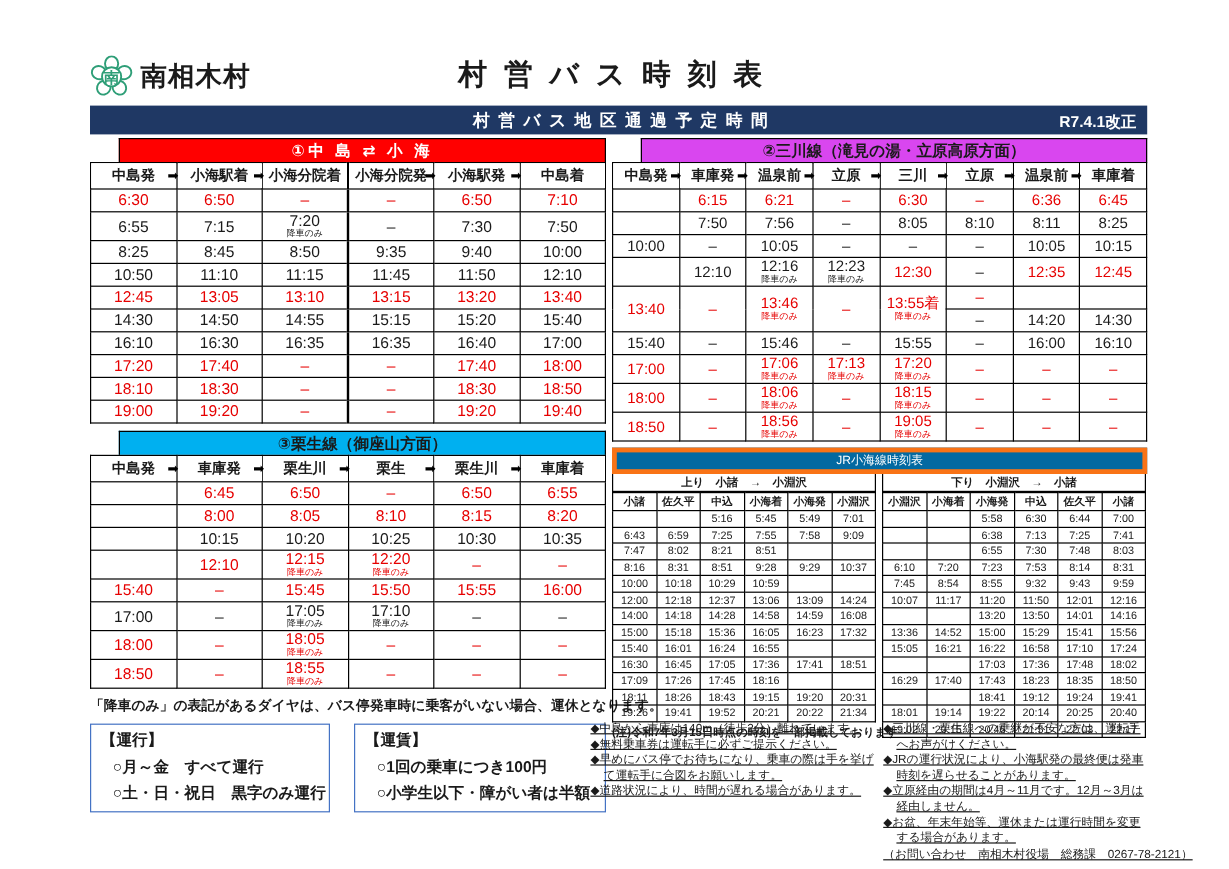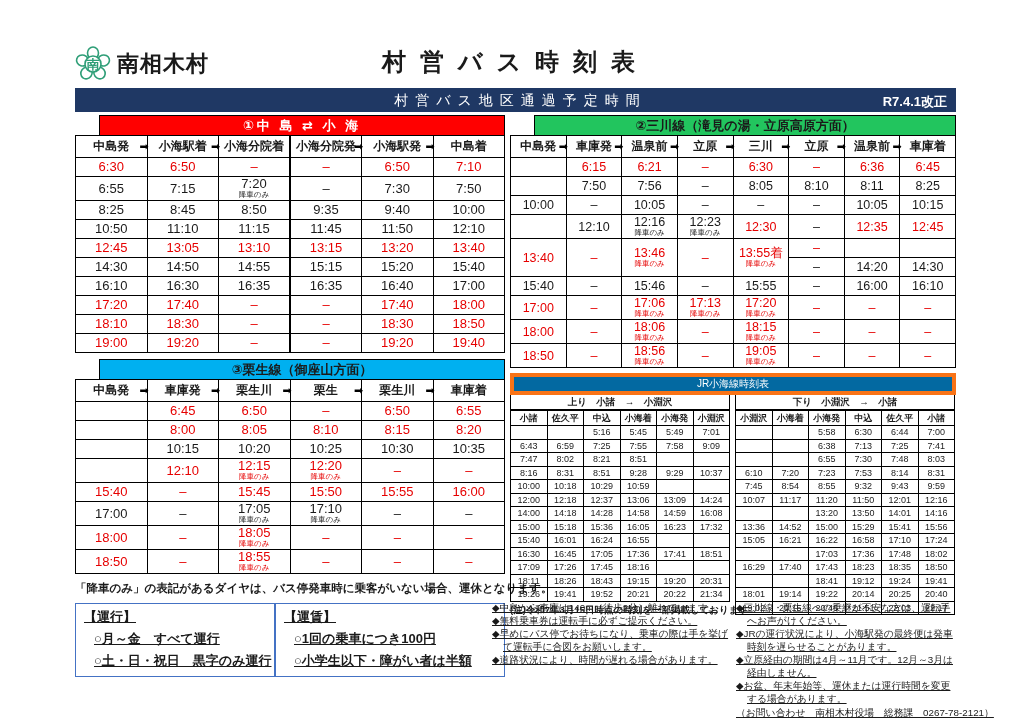--- a/index.html
+++ b/index.html
@@ -7,42 +7,42 @@
     width:1024px;height:724px;position:relative;overflow:hidden;
     background:#fff;font-family:"Liberation Sans","DejaVu Sans",sans-serif;color:#1a1a1a;
   }
   .hdr{position:absolute;left:75px;top:44px;width:881px;height:44px;}
   .brand{position:absolute;left:0;top:2px;display:flex;align-items:center;gap:6px;}
   .brand .vname{font-size:22px;font-weight:bold;letter-spacing:1px;}
   .main-title{position:absolute;left:0;right:0;top:2px;text-align:center;
     font-size:24px;font-weight:bold;letter-spacing:14px;white-space:nowrap;}
   .banner{position:absolute;left:75px;top:88px;width:881px;height:24px;background:#1F3864;color:#fff;}
   .banner .btxt{position:absolute;left:0;right:0;top:4px;text-align:center;
-    font-size:14px;font-weight:normal;letter-spacing:7px;white-space:nowrap;padding-left:10px;}
+    font-size:14px;font-weight:bold;letter-spacing:7px;white-space:nowrap;padding-left:10px;}
   .banner .rev{position:absolute;right:9px;top:5px;font-size:13px;font-weight:bold;letter-spacing:0;}
   .col-left{position:absolute;left:75px;top:115px;width:430px;}
   .col-right{position:absolute;left:510px;top:115px;width:446px;}
   .tbar{height:19px;border:1.5px solid #000;border-bottom:none;display:flex;align-items:center;
     justify-content:center;font-size:13px;font-weight:bold;white-space:nowrap;margin-left:24px;}
   table.bus{width:100%;border-collapse:collapse;table-layout:fixed;}
   table.bus th,table.bus td{border:1px solid #000;text-align:center;vertical-align:middle;padding:0;}
   table.bus{border:1.5px solid #000;}
   table.bus th{font-size:12px;font-weight:bold;height:21px;position:relative;background:#fff;}
   table.bus td{height:18px;font-size:13px;}
   table.t8 td{font-size:12.5px;}
   table.bus .tm{line-height:14px;}
   table.bus .note{font-size:7.5px;line-height:8px;padding-bottom:1px;}
   table.bus td.r,.r{color:#e60000;}
   table.bus td.b{color:#1a1a1a;}
   table.bus .thick{border-left:2.5px solid #000;}
   .arr{position:absolute;left:-8px;top:0;bottom:0;display:flex;align-items:center;
     font-size:11px;color:#000;z-index:2;font-weight:normal;}
   .mt6{margin-top:6px;}
   .kline{margin-top:7px;font-size:11.5px;font-weight:bold;white-space:nowrap;}
-  .boxes{display:flex;gap:0;margin-top:7px;text-decoration:underline;}
+  .boxes{display:flex;gap:20px;margin-top:7px;}
   .ibox{border:1.5px solid #4472C4;padding:4px 8px 6px 8px;}
   .ibox .btitle{font-size:13px;font-weight:bold;}
   .ibox .bitem{font-size:13px;font-weight:bold;margin:4px 0 0 10px;white-space:nowrap;}
   .box1{width:182px;}
   .box2{width:212px;}
   
   .jr{margin-top:5px;}
   .jrbar{height:14px;background:#0369a1;color:#fff;border:4px solid #f97316;display:flex;
     align-items:center;justify-content:center;font-size:10px;font-weight:normal;}
   .jrcols{display:flex;gap:5px;}
@@ -499,21 +499,21 @@
     </div>
     <div class="ibox box2">
       <div class="btitle">【運賃】</div>
       <div class="bitem">○1回の乗車につき100円</div>
       <div class="bitem">○小学生以下・障がい者は半額</div>
     </div>
   </div>
 </div>
 
 <div class="col-right">
-  <div class="tbar" style="background: #22c55e;">②三川線（滝見の湯・立原高原方面）</div>
+  <div class="tbar" style="background: #d946ef;">②三川線（滝見の湯・立原高原方面）</div>
   <table class="bus t8">
       <thead>
         <tr>
           <th><span>中島発</span></th>
           <th><span class="arr">➡</span><span>車庫発</span></th>
           <th><span class="arr">➡</span><span>温泉前</span></th>
           <th><span class="arr">➡</span><span>立原</span></th>
           <th><span class="arr">➡</span><span>三川</span></th>
           <th><span class="arr">➡</span><span>立原</span></th>
           <th><span class="arr">➡</span><span>温泉前</span></th>

